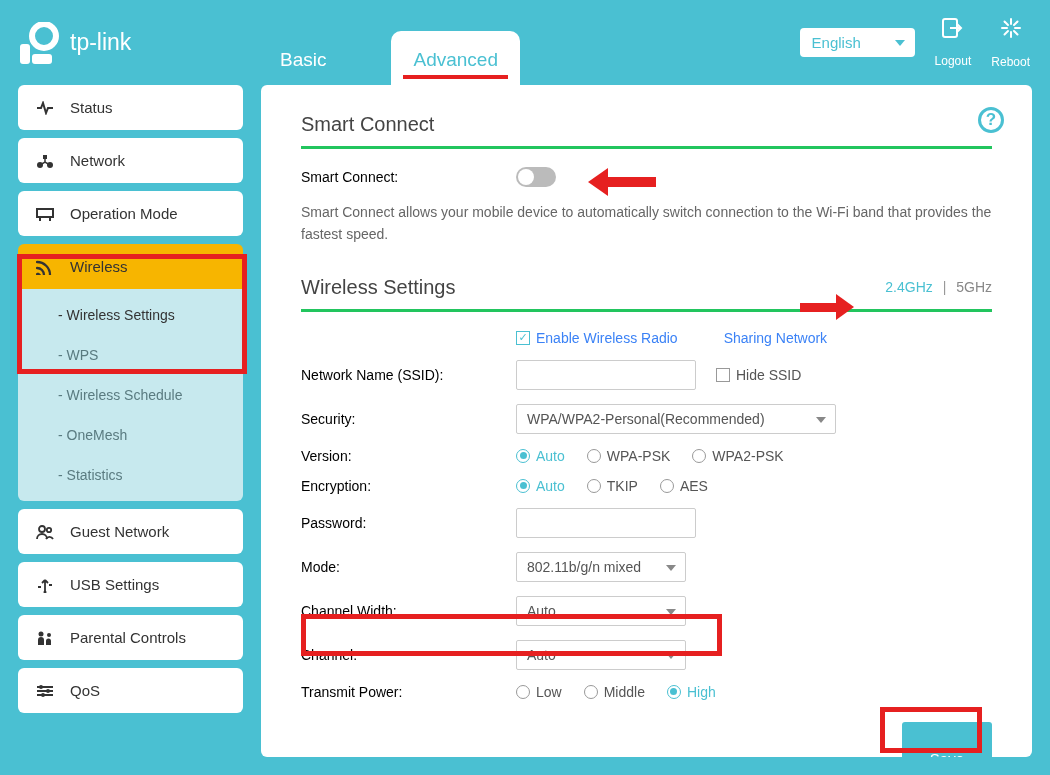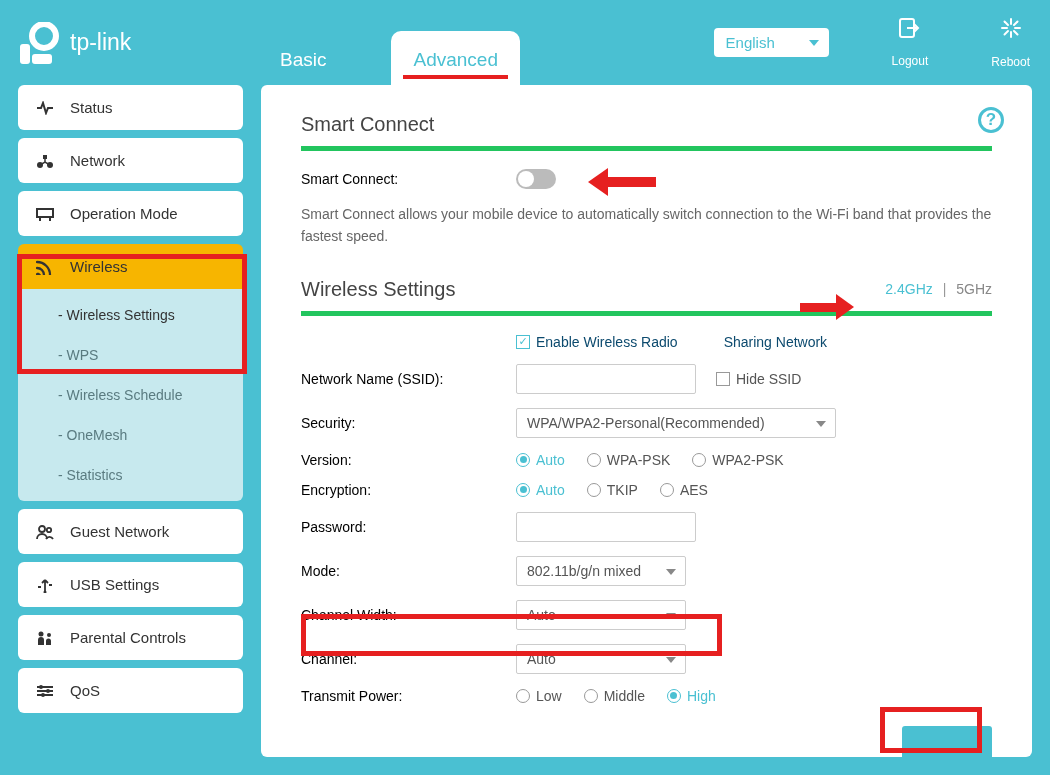--- a/index.html
+++ b/index.html
@@ -69,21 +69,21 @@
     position: relative;
     cursor: pointer;
   }
   .lang-select::after {
     content:""; position:absolute; right:10px; top:12px;
     border-left:5px solid transparent; border-right:5px solid transparent;
     border-top:6px solid #4ac0d2;
   }
   .header-btn {
     color:#fff; font-size:12px; text-align:center; cursor:pointer;
-    display:flex; flex-direction:column; align-items:center; gap:16px;margin-left:43px;
+    display:flex; flex-direction:column; align-items:center; gap:16px;
   }
   .body {
     display:flex;
     padding: 0 18px 18px 18px;
     gap:18px;
     height: calc(100% - 85px);
   }
   
   .sidebar { width: 225px; display:flex; flex-direction:column; gap:8px;}
   .side-item {
@@ -104,21 +104,21 @@
   .icon { width:22px; display:inline-flex; justify-content:center;}
   
   .content {
     flex:1; background:#fff; border-radius:6px;
     padding: 28px 40px 20px 40px;
     overflow-y:auto;
     position:relative;
   }
   .section-title {
     font-size:20px; color:#444; padding-bottom:10px;
-    border-bottom:5px solid #22c55e; margin-bottom:18px;
+    border-bottom:3px solid #22c55e; margin-bottom:18px;
     display:flex; align-items:center;
   }
   .help-icon {
     position:absolute; top:22px; right:28px;
     width:26px; height:26px; border:3px solid #4ac0d2; border-radius:50%;
     color:#4ac0d2; font-weight:bold; font-size:17px;
     display:flex; align-items:center; justify-content:center;
     cursor:pointer;
   }
   .row { display:flex; align-items:center; margin-bottom:14px;}
@@ -136,21 +136,21 @@
   .band-tabs .active { color:#4ac0d2; }
   .band-tabs .sep { color:#999; margin:0 6px;}
   .band-tabs .inactive { color:#888; cursor:pointer;}
   .checkbox { display:inline-flex; align-items:center; gap:6px; cursor:pointer;}
   .cb-box {
     width:14px; height:14px; border:1px solid #4ac0d2;
     display:inline-flex; align-items:center; justify-content:center;
     font-size:11px; color:#4ac0d2;
   }
   .cb-box.empty { border-color:#999;}
-  .link { color:#0c4a6e; cursor:pointer;}
+  .link { color:#3b82f6; cursor:pointer;}
   .text-input {
     border:1px solid #ccc; border-radius:2px; height:30px; width:180px;
     padding:0 8px; background:#fff;
   }
   .select {
     border:1px solid #ccc; border-radius:2px; height:30px;
     padding:0 28px 0 10px; background:#fff; position:relative;
     display:inline-flex; align-items:center; cursor:pointer;
   }
   .select::after {

